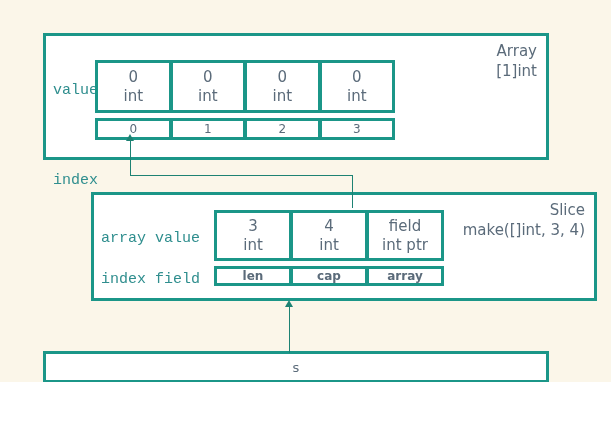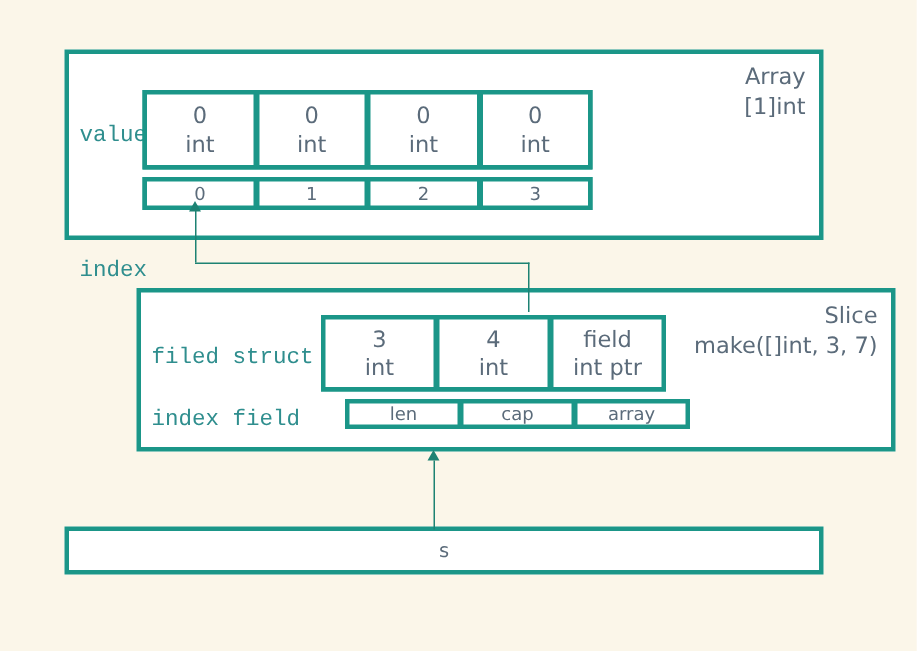--- a/index.html
+++ b/index.html
@@ -1,19 +1,19 @@
 <!DOCTYPE html>
 <html><head>
 <meta charset="utf-8">
 <style>
   html, body { margin: 0; padding: 0; }
   .canvas {
     position: relative;
     width: 611px;
-    height: 434px;
+    height: 382px;
     background: #fbf6e9;
     font-family: "DejaVu Sans", "Liberation Sans", sans-serif;
     overflow: hidden;
   }
   .box {
     position: absolute;
     background: #ffffff;
     border: 3px solid #1b9688;
     box-sizing: border-box;
   }
@@ -58,21 +58,21 @@
     justify-content: center;
     color: #5b6b7a;
     min-width: 0;
   }
   .value-cells .cell { font-size: 15px; line-height: 19px; }
   .thin-cells  .cell { font-size: 12px; line-height: 14px; }
 
   .array-value-cells { left: 49px;  top: 24px; width: 300px; height: 53px; }
   .array-index-cells { left: 49px;  top: 82px; width: 300px; height: 22px; }
   .slice-value-cells { left: 120px; top: 15px; width: 230px; height: 51px; }
-  .slice-field-cells { left: 136px; top: 71px; width: 230px; height: 20px; }
+  .slice-field-cells { left: 120px; top: 71px; width: 230px; height: 20px; font-weight: bold; }
 
   .label-value        { top: 46px; }
   .label-index        { top: 88px; margin-top: 48px; }
   .label-field-value  { top: 35px; }
   .label-struct-field { top: 76px; }
 
   .aline { position: absolute; background: #1d8273; }
   .ahead {
     position: absolute;
     width: 0; height: 0;
@@ -123,23 +123,23 @@
       <div class="cell">0</div>
       <div class="cell">1</div>
       <div class="cell">2</div>
       <div class="cell">3</div>
     </div>
   </div>
 
   <div class="box slice-box">
     <div class="box-title">
       <div>Slice</div>
-      <div>make([]int, 3, 7)</div>
+      <div>make([]int, 3, 4)</div>
     </div>
-    <div class="row-label label-field-value">filed struct</div>
+    <div class="row-label label-field-value">array value</div>
     <div class="cells value-cells slice-value-cells">
       <div class="cell">
         <div>3</div>
         <div>int</div>
       </div>
       <div class="cell">
         <div>4</div>
         <div>int</div>
       </div>
       <div class="cell">

